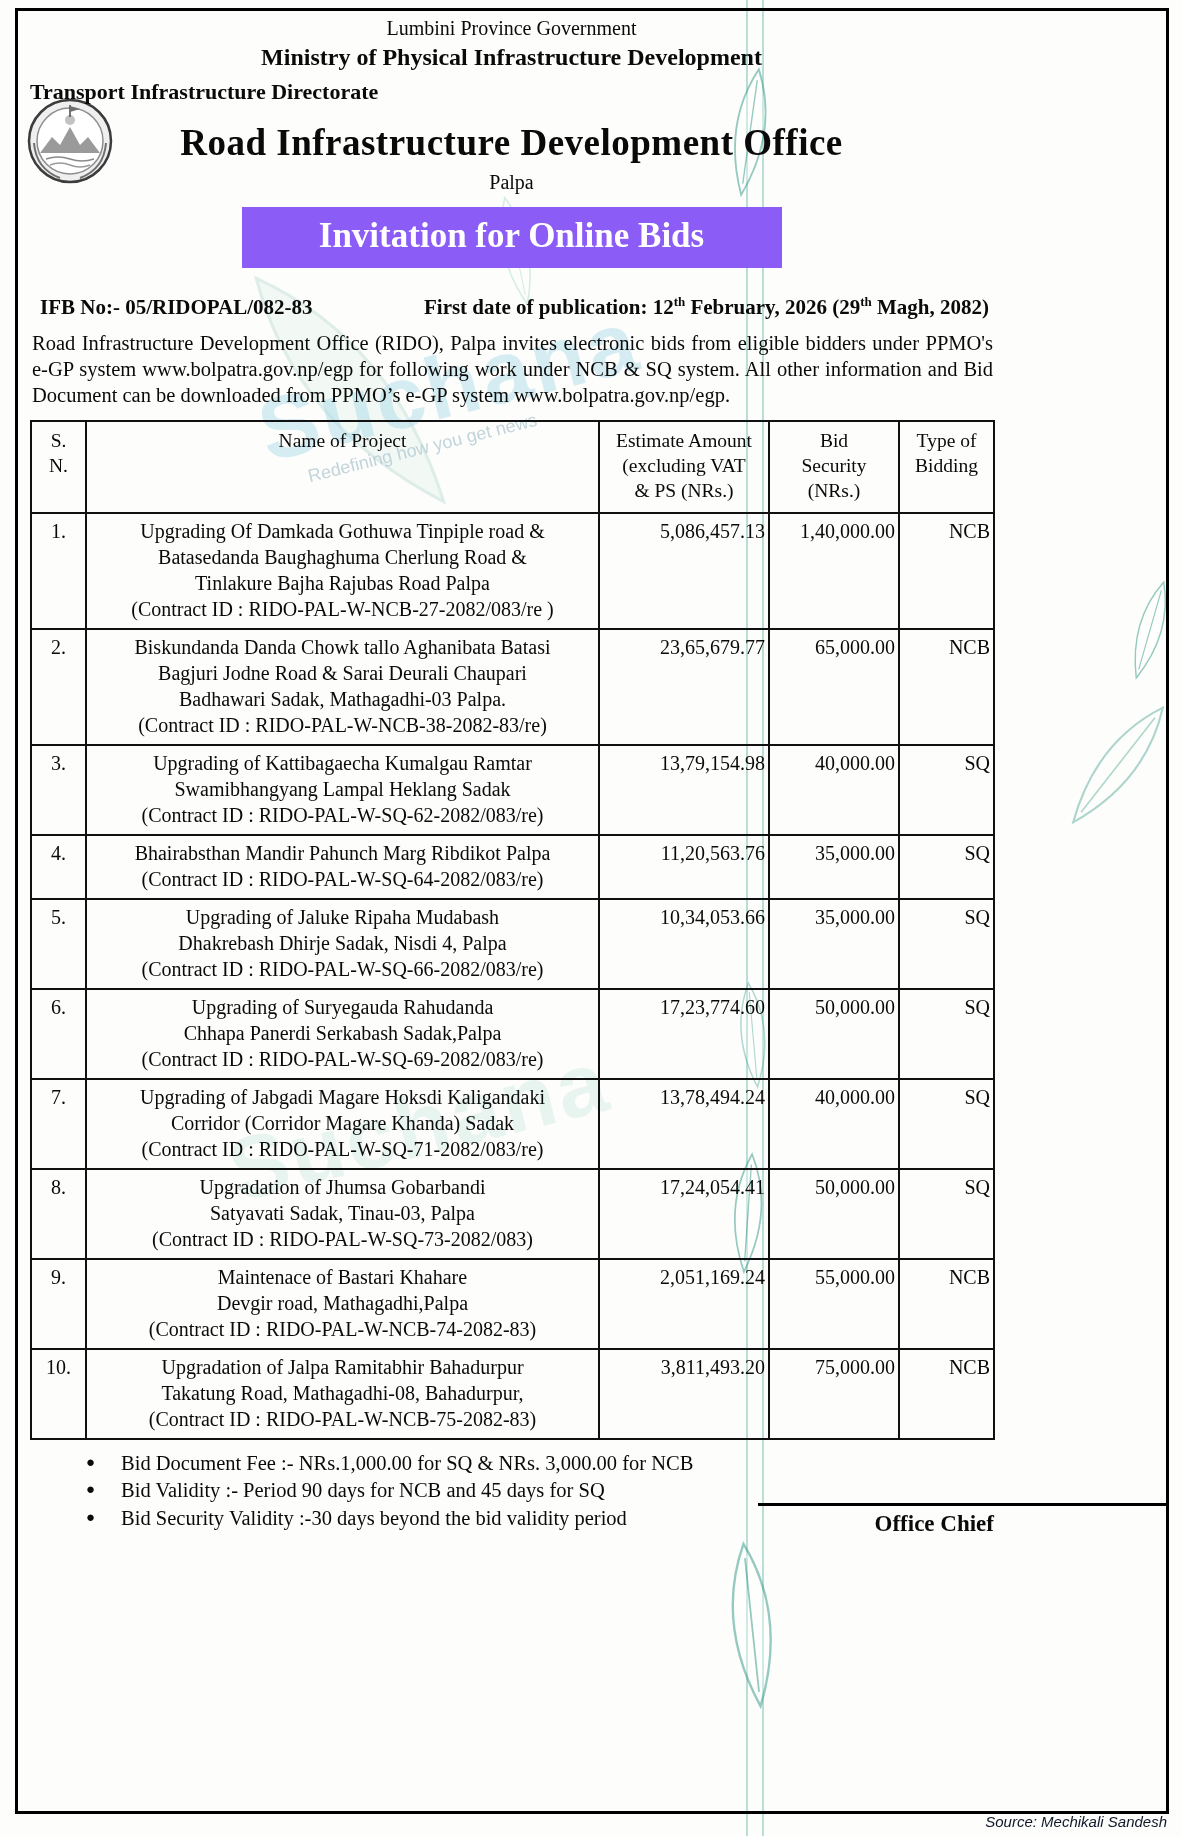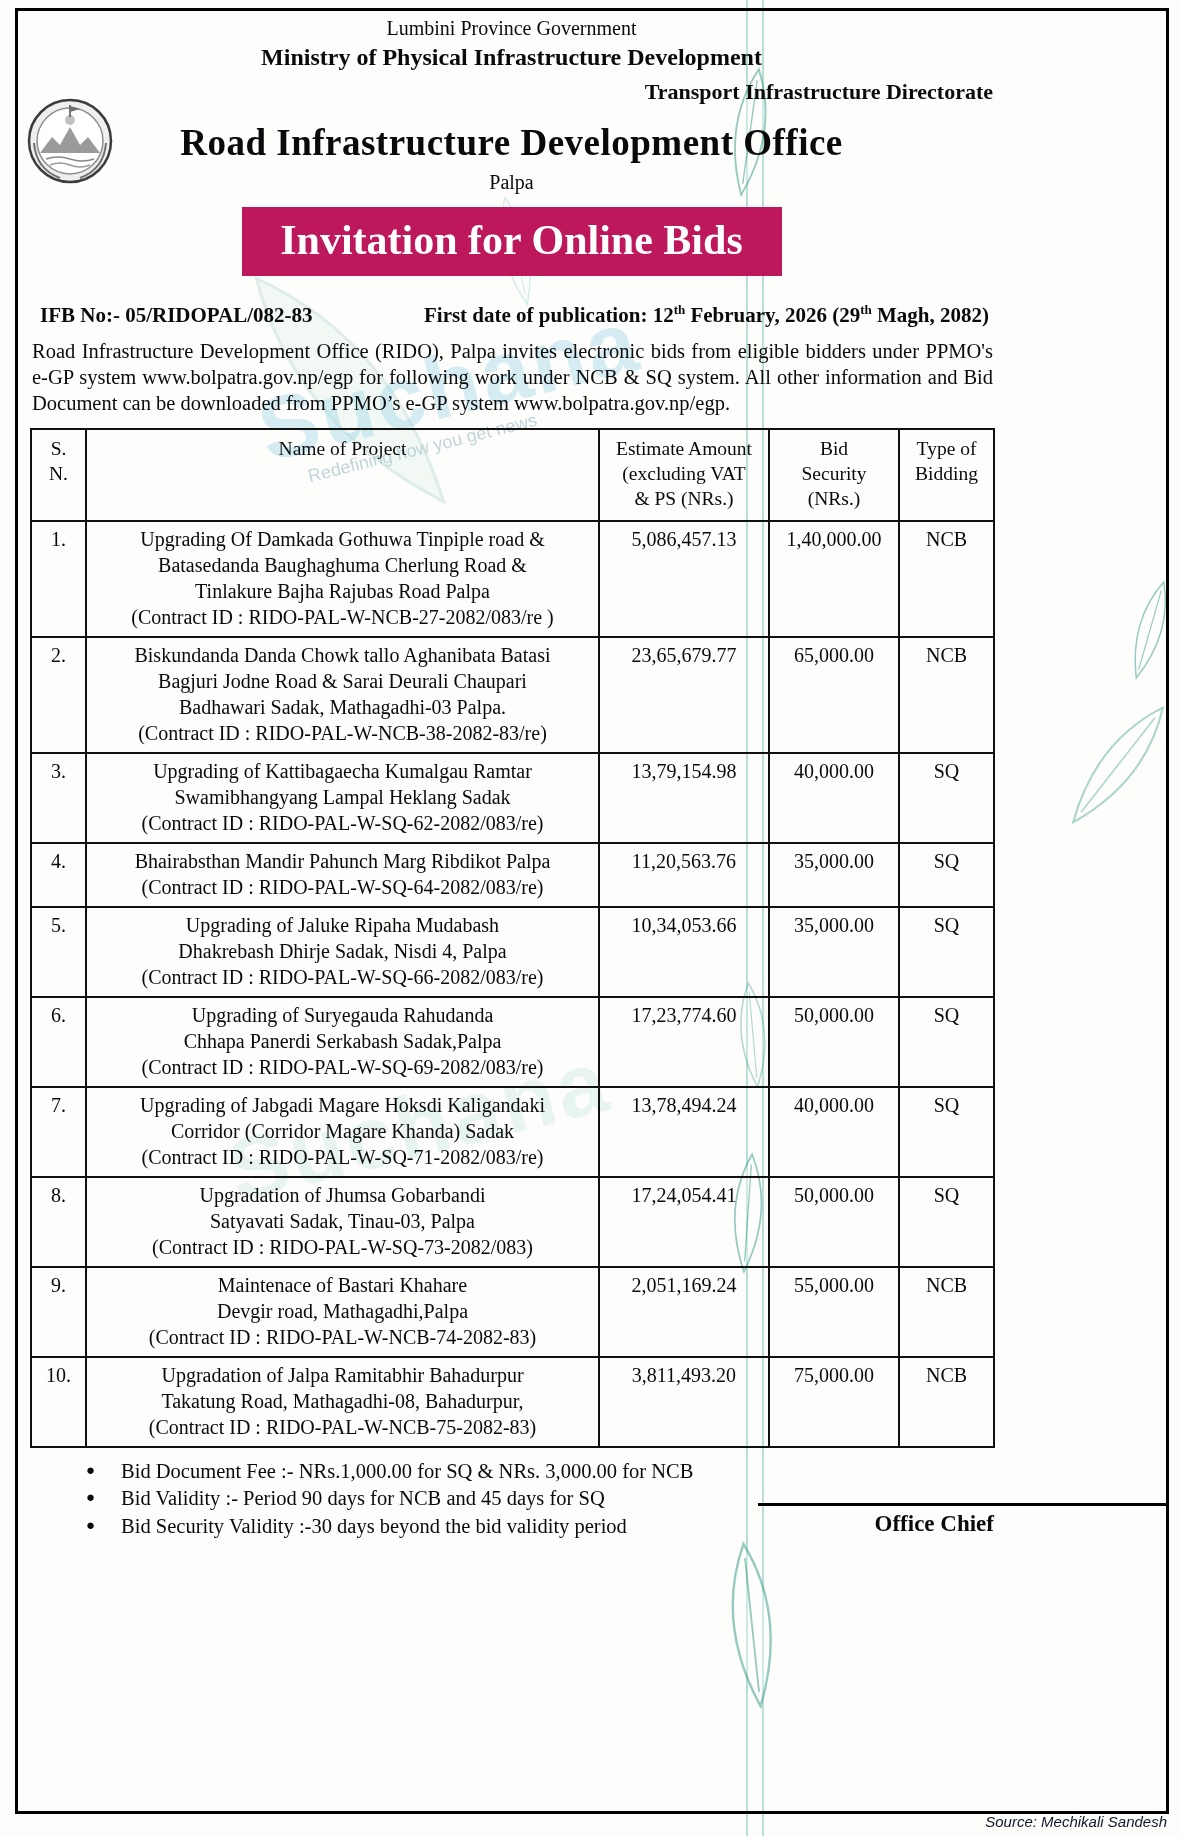--- a/index.html
+++ b/index.html
@@ -33,48 +33,48 @@
   .doc-border {
     position:absolute; left:15px; top:8px; width:1148px; height:1800px;
     border:3px solid #000; z-index:1;
   }
   .content { position:relative; margin-left:12px; width:963px; }
 
   .emblem { position:absolute; left:8px; top:86px; width:88px; height:88px; }
 
   .hdr1 { text-align:center; font-size:20px; margin-top:6px;font-family:Liberation Serif, serif; }
   .hdr2 { text-align:center; font-size:24px; font-weight:bold; margin-top:4px; }
-  .hdr3 { text-align:right; font-size:22px; font-weight:bold; margin-top:8px; }
+  .hdr3 { text-align:left; font-size:22px; font-weight:bold; margin-top:8px; }
   .office { text-align:center; font-size:37px; font-weight:bold; margin-top:16px; letter-spacing:.5px; }
   .palpa { text-align:center; font-size:20px; margin-top:7px; }
 
   .banner {
-    width:540px; margin:13px auto 0; background:#be185d; color:#fff;
-    text-align:center; font-size:42px; font-weight:bold; padding:9px 0 12px;
+    width:540px; margin:13px auto 0; background:#8b5cf6; color:#fff;
+    text-align:center; font-size:35px; font-weight:bold; padding:9px 0 12px;
   }
 
   .ifb-row {
     display:flex; justify-content:space-between; align-items:baseline;
     font-weight:bold; font-size:21px; margin-top:26px; padding:0 4px 0 10px;
   }
   .ifb-row sup { font-size:13px; }
 
   .intro {
     font-size:20.5px; line-height:1.28; text-align:justify;
     margin:10px 0 0; padding-left:2px;
   }
 
   table { border-collapse:collapse; table-layout:fixed; width:963px; margin-top:11px; }
   th, td { border:2px solid #111; vertical-align:top; padding:4px 3px 6px; }
   th { font-weight:normal; font-size:19.5px; line-height:1.3; text-align:center; padding-top:6px; padding-bottom:8px; }
   td { font-size:20px; line-height:1.3; }
   .c-sn   { text-align:center; }
   .c-name { text-align:center;border-radius:21px; }
   .c-name div { text-align:center; }
-  .c-est, .c-sec, .c-type { text-align:center; }
+  .c-est, .c-sec, .c-type { text-align:right; }
 
   .notes { margin-top:10px; padding-left:56px; font-size:20.5px; }
   .note-row { display:flex; gap:26px; line-height:1.3; margin-bottom:1px; }
   .bullet { font-size:15px; padding-top:3px; }
 
   .footer-line { position:absolute; left:740px; right:-3px; top:1492px; border-top:3px solid #000; }
   .office-chief { position:absolute; top:1500px; right:172px; font-size:23px; font-weight:bold; }
 
   .source {
     position:absolute; right:14px; top:1813px; z-index:2;

